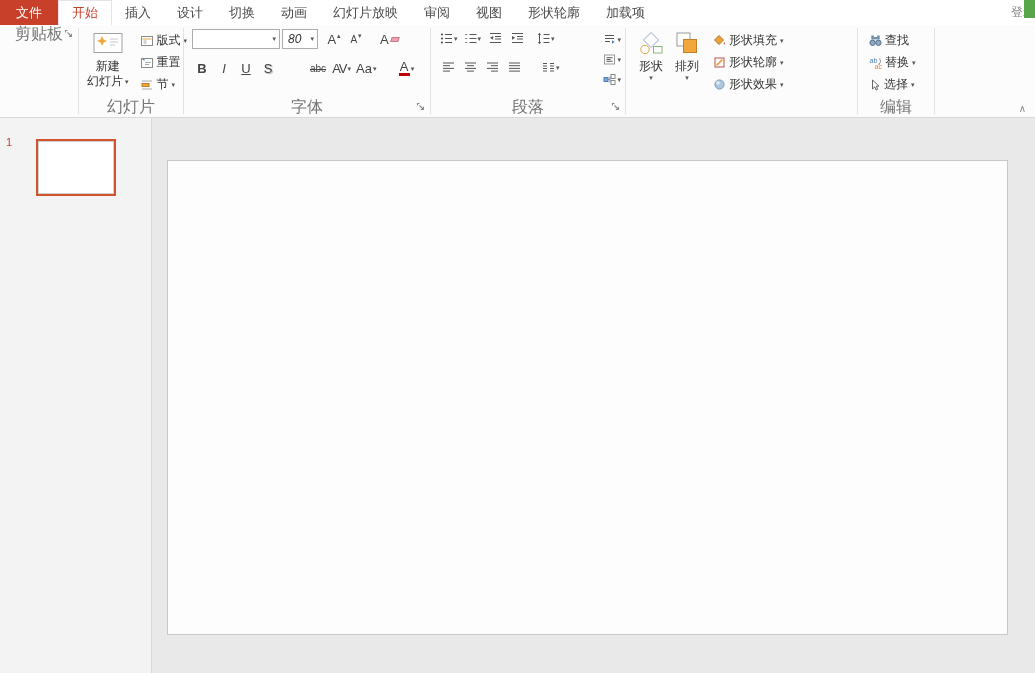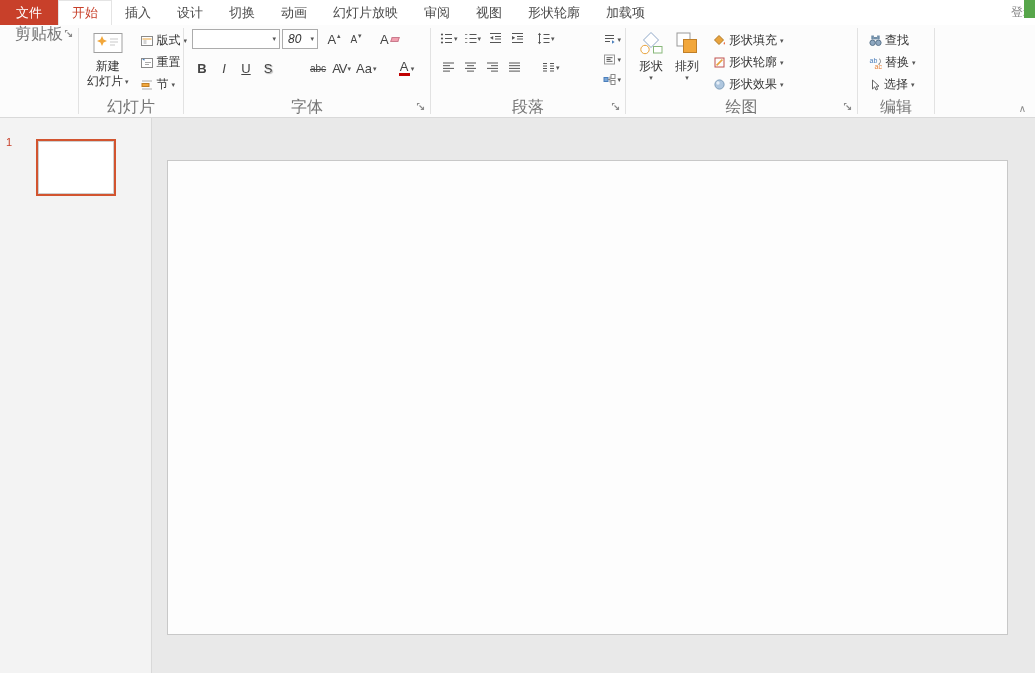--- a/index.html
+++ b/index.html
@@ -464,26 +464,20 @@
           </div>
           <div class="mbtn">
             <svg width="13" height="13">
                 <use href="#i-effects"></use>
               </svg>
             <span>形状效果</span>
             <span class="dd">▾</span>
           </div>
         </div>
       </div>
-      <div class="g-label">
-        <span>绘图</span>
-        <svg class="launcher">
-            <use href="#i-launcher"></use>
-          </svg>
-      </div>
     </section>
     <div class="gsep"></div>
 
     <section class="group" style="width:76px">
       <div class="g-content" style="padding-left:8px">
         <div class="mini-col" style="margin-left:0">
           <div class="mbtn">
             <svg width="13" height="13">
                 <use href="#i-find"></use>
               </svg>

